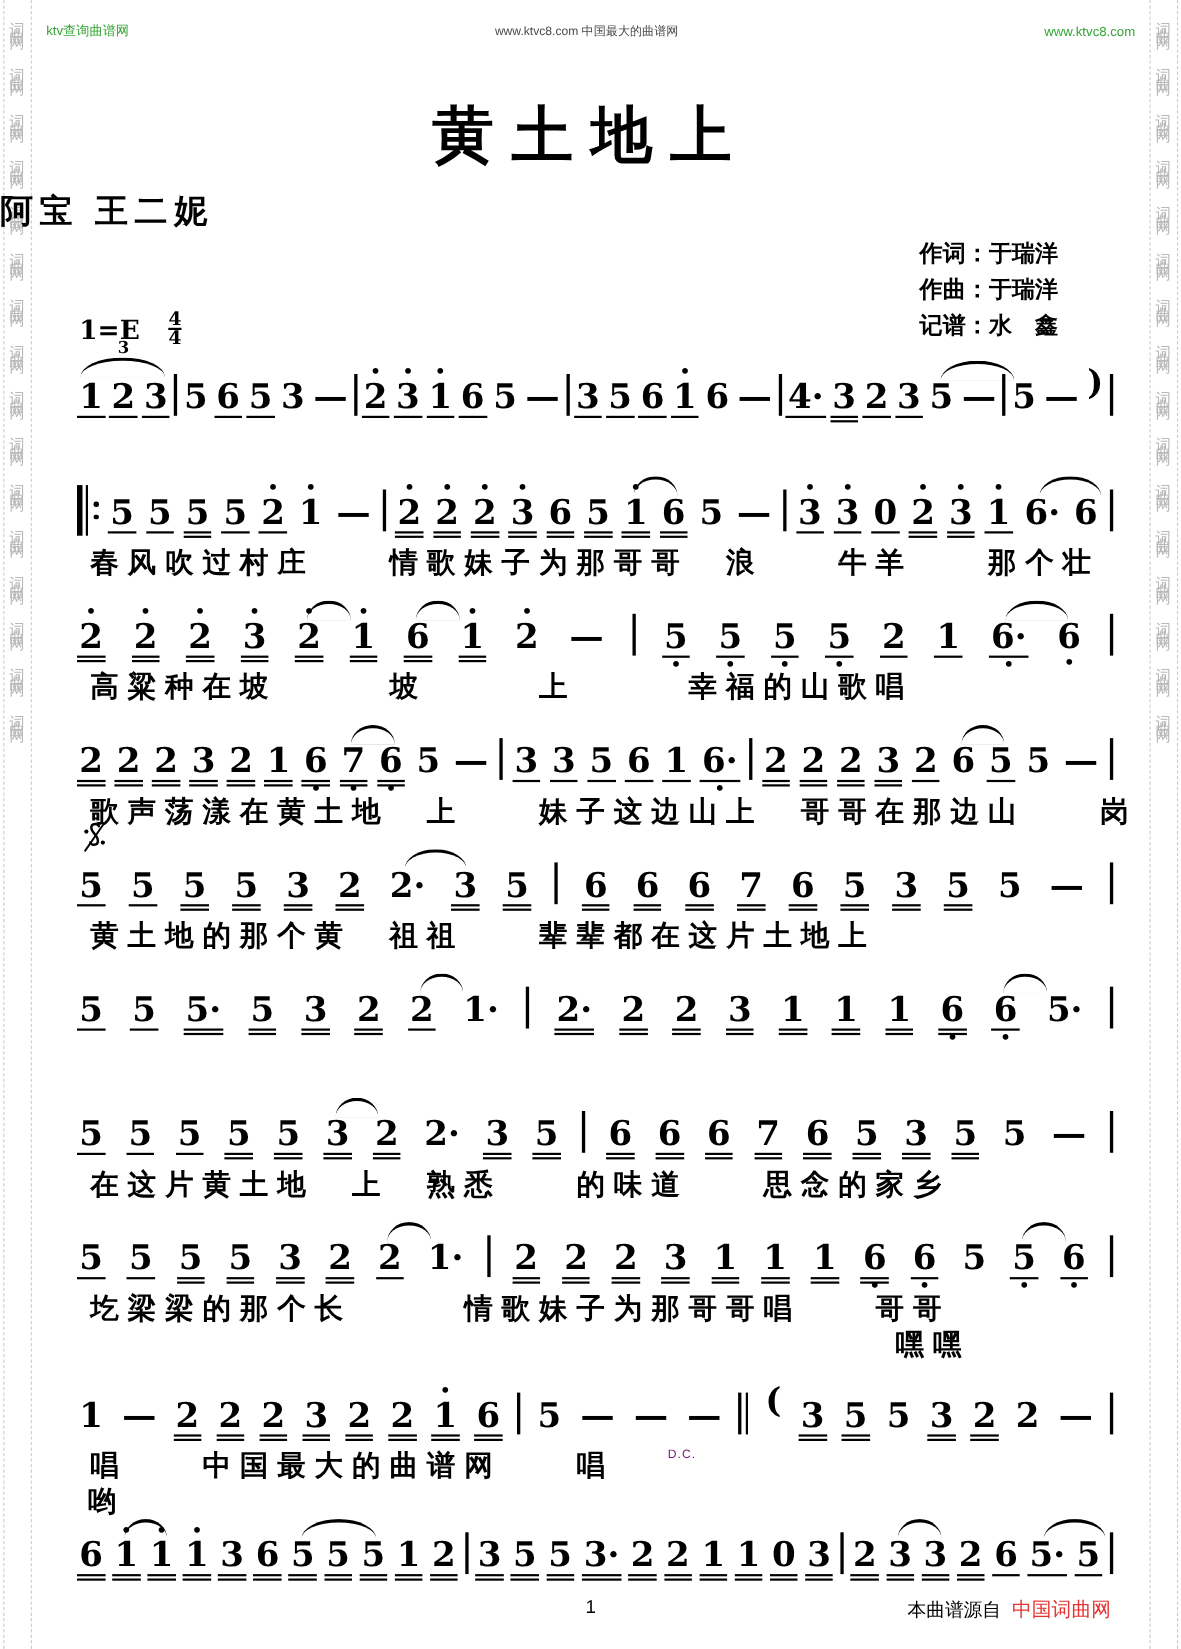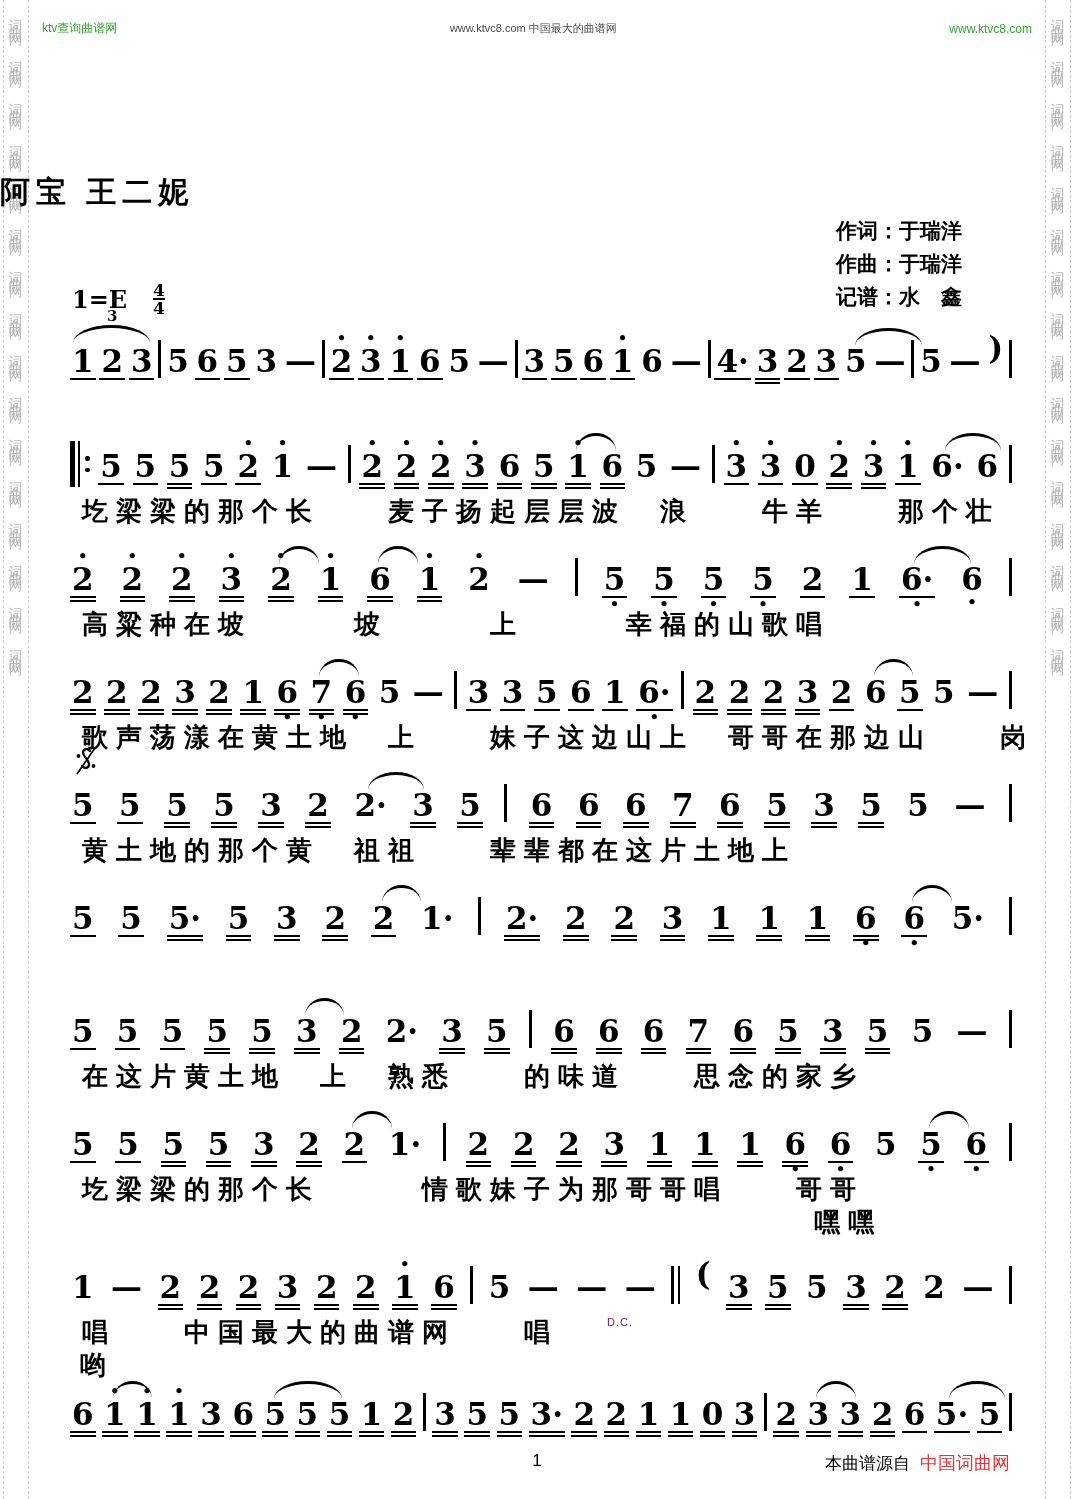--- a/index.html
+++ b/index.html
@@ -78,20 +78,21 @@
 
   <div class="wm wm-left">词曲网　词曲网　词曲网　词曲网　词曲网　词曲网　词曲网　词曲网　词曲网　词曲网　词曲网　词曲网　词曲网　词曲网　词曲网　词曲网　</div>
   <div class="wm wm-right">词曲网　词曲网　词曲网　词曲网　词曲网　词曲网　词曲网　词曲网　词曲网　词曲网　词曲网　词曲网　词曲网　词曲网　词曲网　词曲网　</div>
 
   <div class="hdr">
     <span class="site">ktv查询曲谱网</span>
     <span class="mid">www.ktvc8.com 中国最大的曲谱网</span>
     <span class="site">www.ktvc8.com</span>
   </div>
 
+  <div class="title">黄土地上</div>
   <div class="subtitle">阿宝 王二妮</div>
 
   <div class="credits">
     <div>作词：于瑞洋</div>
     <div>作曲：于瑞洋</div>
     <div>记谱：水　鑫</div>
   </div>
 
   <div class="keysig">
     <span>1=E</span>
@@ -388,21 +389,21 @@
             <span class="nm">6·</span>
             <span class="bl">&nbsp;</span>
           </span>
           <span class="tk">
             <span class="ab">&nbsp;</span>
             <span class="nm">6</span>
             <span class="bl">&nbsp;</span>
           </span>
           <span class="bar"></span>
         </div>
-        <div class="lyr">圪梁梁的那个长　　麦子扬起层层波　浪　　牛羊　　那个壮</div>
+        <div class="lyr">春风吹过村庄　　情歌妹子为那哥哥　浪　　牛羊　　那个壮</div>
       </div>
       <div class="line">
         <div class="notes">
           <span class="tk u2">
             <span class="ab">•</span>
             <span class="nm">2</span>
             <span class="bl">&nbsp;</span>
           </span>
           <span class="tk u2">
             <span class="ab">•</span>

